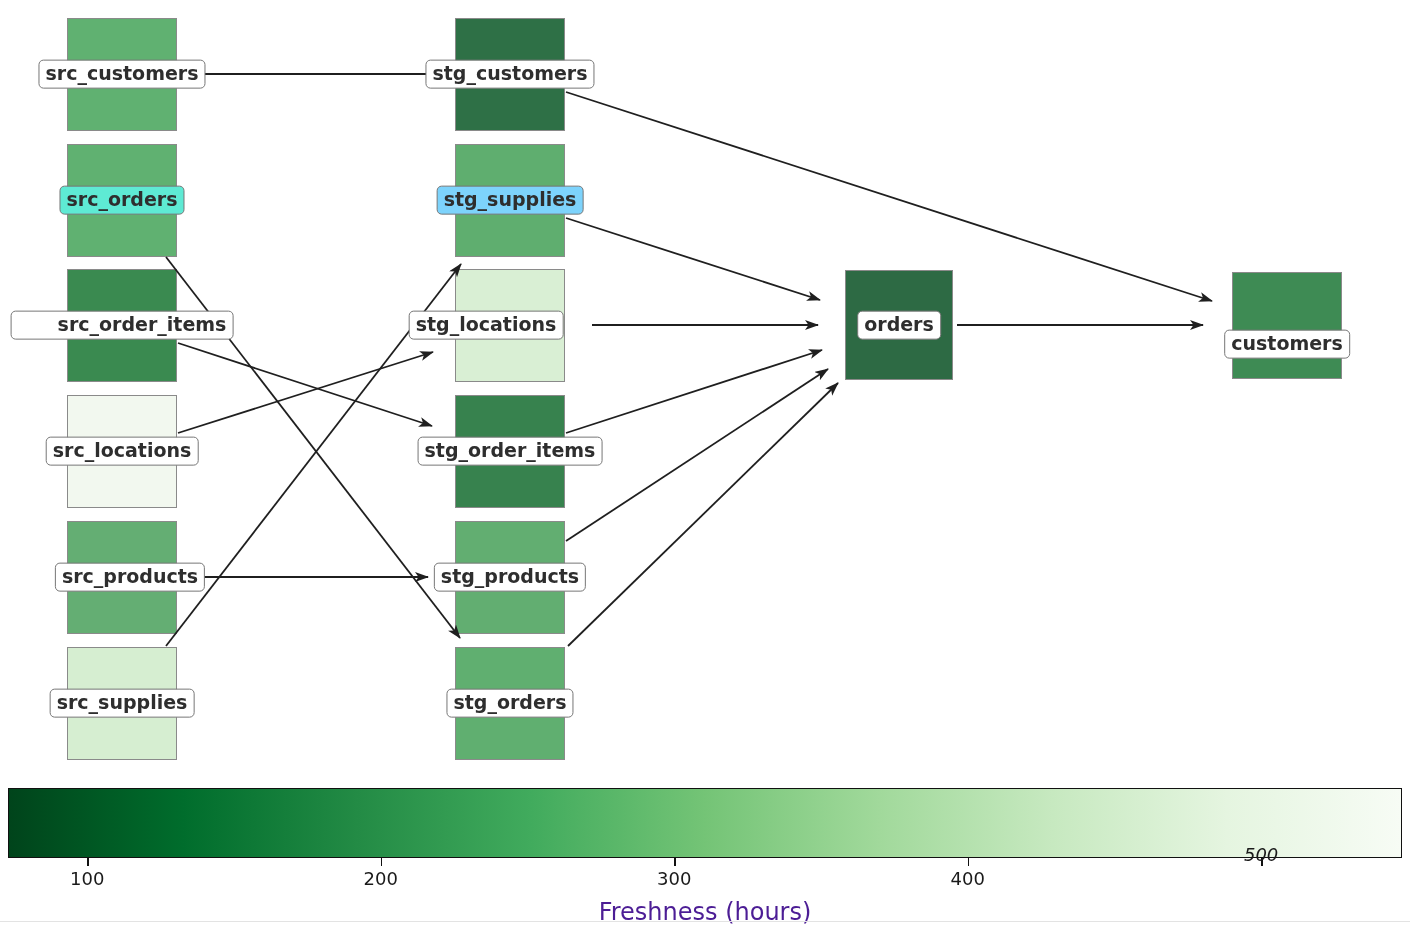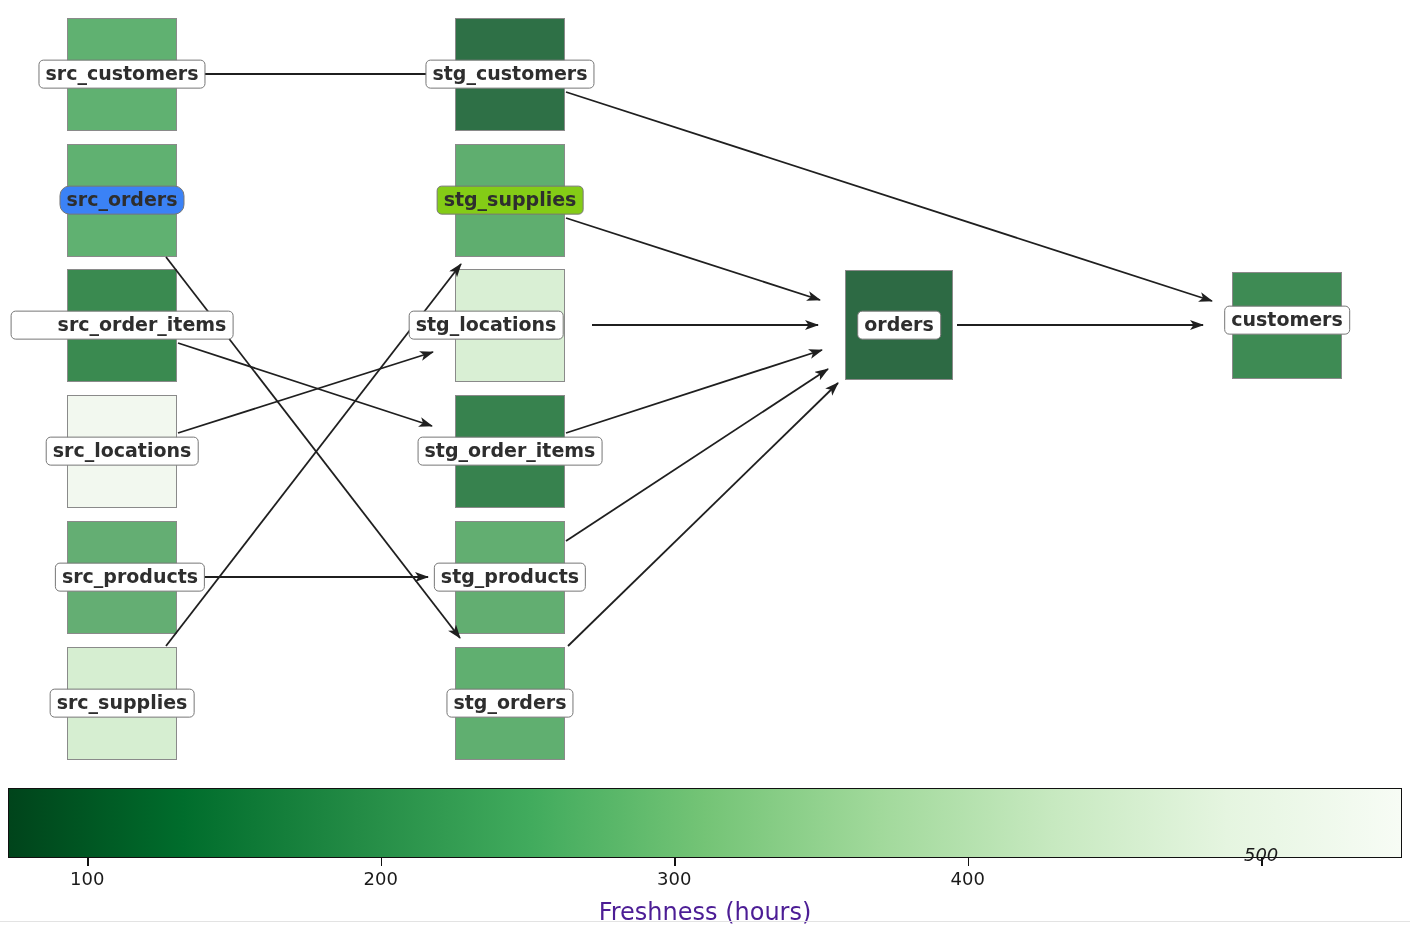--- a/index.html
+++ b/index.html
@@ -108,33 +108,33 @@
         <line x1="592" y1="325" x2="818" y2="325" stroke="#1f1f1f" stroke-width="1.8" marker-end="url(#arrowhead)"></line>
         <line x1="566" y1="433" x2="822" y2="350" stroke="#1f1f1f" stroke-width="1.8" marker-end="url(#arrowhead)"></line>
         <line x1="566" y1="541" x2="828" y2="369" stroke="#1f1f1f" stroke-width="1.8" marker-end="url(#arrowhead)"></line>
         <line x1="568" y1="646" x2="838" y2="383" stroke="#1f1f1f" stroke-width="1.8" marker-end="url(#arrowhead)"></line>
         <line x1="957" y1="325" x2="1203" y2="325" stroke="#1f1f1f" stroke-width="1.8" marker-end="url(#arrowhead)"></line>
       </g>
   </svg>
 
   <div id="label-layer">
       <div class="node-label" style="left: 122px; top: 74px; border-color: rgb(118, 118, 118); background: rgb(255, 255, 255);">src_customers</div>
-      <div class="node-label" style="left: 122px; top: 200px; border-color: rgb(118, 118, 118); background: #3b82f6; border-radius: 10px;">src_orders</div>
+      <div class="node-label" style="left: 122px; top: 200px; border-color: rgb(118, 118, 118); background: #5eead4;">src_orders</div>
       <div class="node-label" style="left: 122px; top: 325px; border-color: rgb(118, 118, 118); background: rgb(255, 255, 255); padding-left: 46px;">src_order_items</div>
       <div class="node-label" style="left: 122px; top: 451px; border-color: rgb(118, 118, 118); background: rgb(255, 255, 255);">src_locations</div>
       <div class="node-label" style="left: 122px; top: 577px; border-color: rgb(118, 118, 118); background: rgb(255, 255, 255); margin-left: 8px;">src_products</div>
       <div class="node-label" style="left: 122px; top: 703px; border-color: rgb(118, 118, 118); background: rgb(255, 255, 255);">src_supplies</div>
       <div class="node-label" style="left: 510px; top: 74px; border-color: rgb(118, 118, 118); background: rgb(255, 255, 255);">stg_customers</div>
-      <div class="node-label" style="left: 510px; top: 200px; border-color: rgb(118, 118, 118); background: #84cc16;">stg_supplies</div>
+      <div class="node-label" style="left: 510px; top: 200px; border-color: rgb(118, 118, 118); background: #7dd3fc;">stg_supplies</div>
       <div class="node-label" style="left: 486px; top: 325px; border-color: rgb(118, 118, 118); background: rgb(255, 255, 255);">stg_locations</div>
       <div class="node-label" style="left: 510px; top: 451px; border-color: rgb(118, 118, 118); background: rgb(255, 255, 255);">stg_order_items</div>
       <div class="node-label" style="left: 510px; top: 577px; border-color: rgb(118, 118, 118); background: rgb(255, 255, 255);">stg_products</div>
       <div class="node-label" style="left: 510px; top: 703px; border-color: rgb(118, 118, 118); background: rgb(255, 255, 255); text-align: center;">stg_orders</div>
       <div class="node-label" style="left: 899px; top: 325px; border-color: rgb(118, 118, 118); background: rgb(255, 255, 255);">orders</div>
-      <div class="node-label" style="left: 1287px; top: 320px; border-color: rgb(118, 118, 118); background: rgb(255, 255, 255);">customers</div>
+      <div class="node-label" style="left: 1287px; top: 344px; border-color: rgb(118, 118, 118); background: rgb(255, 255, 255);">customers</div>
     </div>
 
   <div id="colorbar">
     <div class="colorbar-gradient" id="cb-gradient" style="left: 8px; top: 788px; width: 1394px; height: 70px; background: linear-gradient(to right, rgb(0, 68, 27) 0%, rgb(0, 109, 44) 12.5%, rgb(35, 139, 69) 25%, rgb(65, 171, 93) 37.5%, rgb(116, 196, 118) 50%, rgb(161, 217, 155) 62.5%, rgb(199, 233, 192) 75%, rgb(229, 245, 224) 87.5%, rgb(247, 252, 245) 100%);"></div>
     <div id="cb-ticks">
         <div class="cb-tick" style="left: 87.2379px; top: 858px;"></div>
         <div class="cb-tick-label" style="left: 87.2379px; top: 868px;">100</div>
         <div class="cb-tick" style="left: 380.712px; top: 858px;"></div>
         <div class="cb-tick-label" style="left: 380.712px; top: 868px;">200</div>
         <div class="cb-tick" style="left: 674.185px; top: 858px;"></div>

